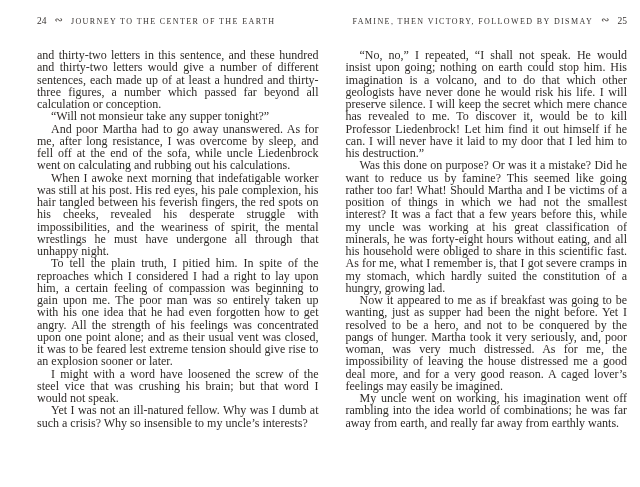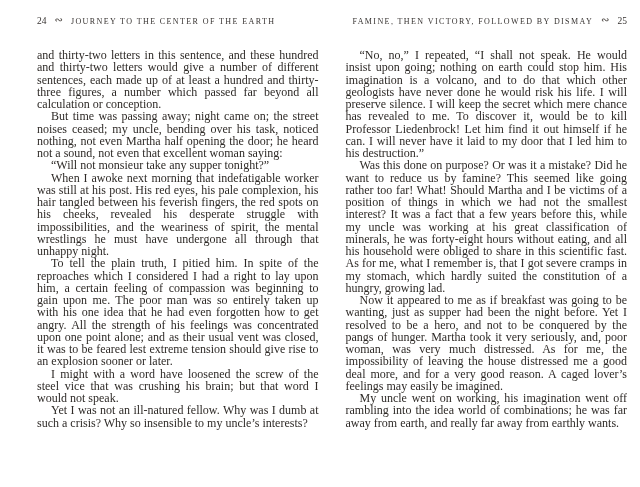--- a/index.html
+++ b/index.html
@@ -69,22 +69,22 @@
 <div class="spread">
 
   <div class="page">
     <div class="running-head left">
       <span class="page-num">24</span>
       <span class="ornament">∾</span>
       <span class="head-title">JOURNEY TO THE CENTER OF THE EARTH</span>
     </div>
     <div class="body-text">
       <p class="no-indent">and thirty-two letters in this sentence, and these hundred and thirty-two letters would give a number of different sentences, each made up of at least a hundred and thirty-three figures, a number which passed far beyond all calculation or conception.</p>
-      <p>But time was passing away; night came on; the street noises ceased; my uncle, bending over his task, noticed nothing, not even Martha half opening the door; he heard not a sound, not even that excellent woman saying:</p>
       <p>“Will not monsieur take any supper tonight?”</p>
+      <p>And poor Martha had to go away unanswered. As for me, after long resistance, I was overcome by sleep, and fell off at the end of the sofa, while uncle Liedenbrock went on calculating and rubbing out his calculations.</p>
       <p>When I awoke next morning that indefatigable worker was still at his post. His red eyes, his pale complexion, his hair tangled between his feverish fingers, the red spots on his cheeks, revealed his desperate struggle with impossibilities, and the weariness of spirit, the mental wrestlings he must have undergone all through that unhappy night.</p>
       <p>To tell the plain truth, I pitied him. In spite of the reproaches which I considered I had a right to lay upon him, a certain feeling of compassion was beginning to gain upon me. The poor man was so entirely taken up with his one idea that he had even forgotten how to get angry. All the strength of his feelings was concentrated upon one point alone; and as their usual vent was closed, it was to be feared lest extreme tension should give rise to an explosion sooner or later.</p>
       <p>I might with a word have loosened the screw of the steel vice that was crushing his brain; but that word I would not speak.</p>
       <p>Yet I was not an ill-natured fellow. Why was I dumb at such a crisis? Why so insensible to my uncle’s interests?</p>
     </div>
   </div>
 
   <div class="page">
     <div class="running-head right">
       <span class="head-title">FAMINE, THEN VICTORY, FOLLOWED BY DISMAY</span>

